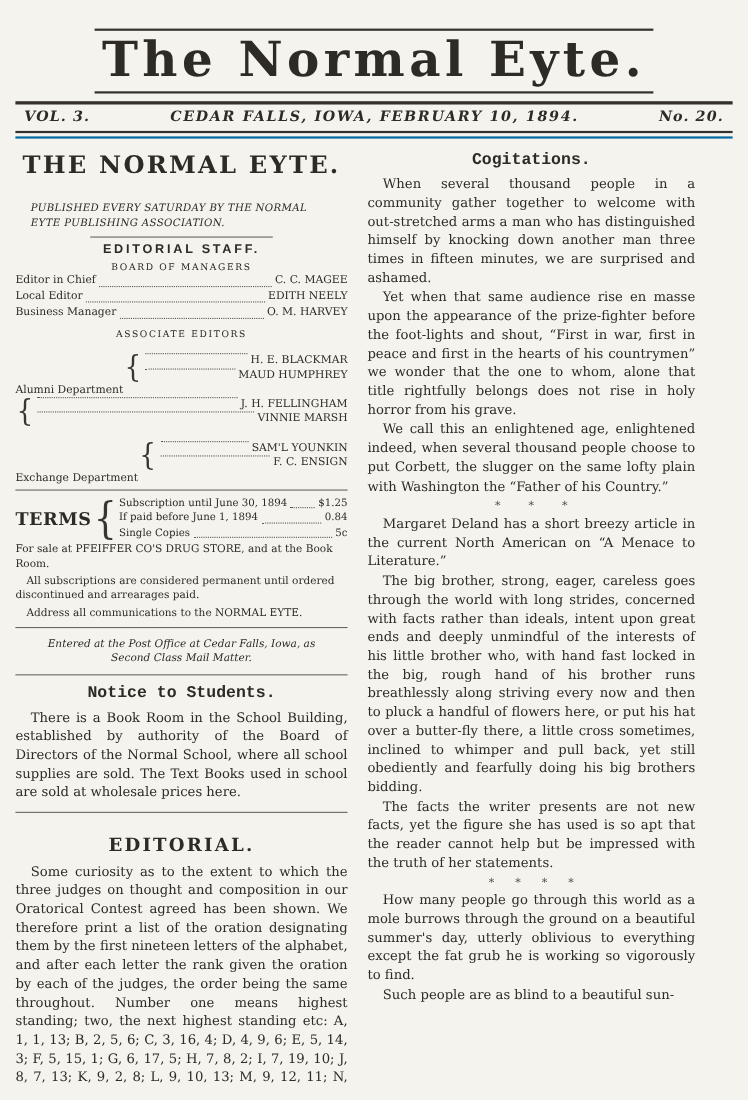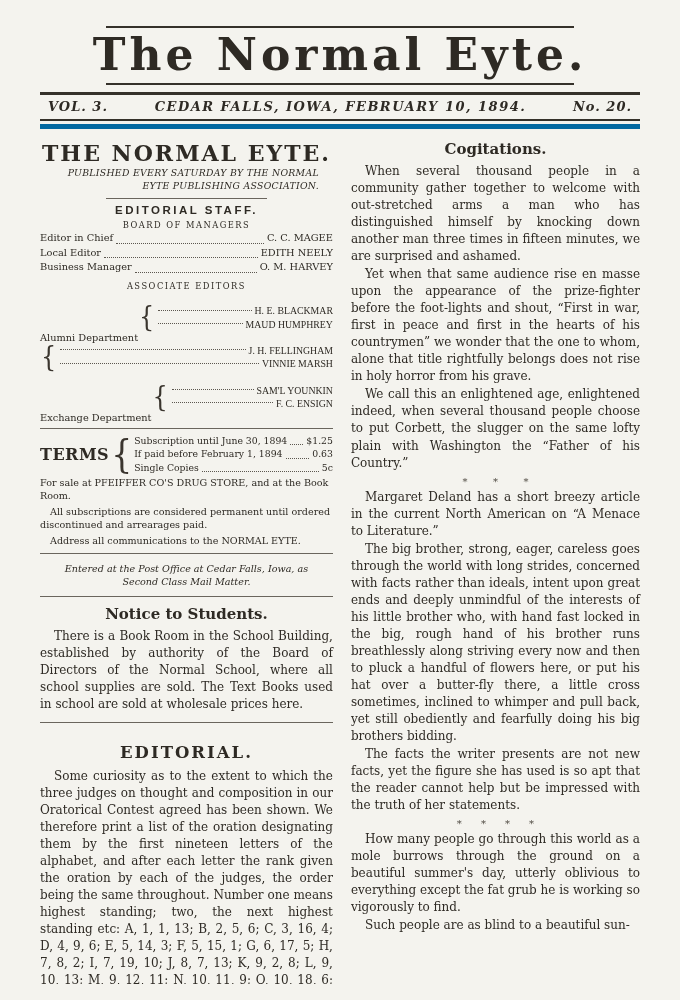--- a/index.html
+++ b/index.html
@@ -3,85 +3,85 @@
 <meta charset="utf-8">
 <style>
   * { margin:0; padding:0; box-sizing:border-box; }
   html,body { width:680px; height:1000px; }
   body {
     background:#f4f3ee;
     color:#2e2a24;
     font-family:"DejaVu Serif", serif;
     overflow:hidden;
   }
-  .page { width:680px; height:984px; padding:26px 40px 0; overflow:hidden; }
+  .page { width:680px; height:984px; padding:26px 14px 0; overflow:hidden; }
 
   
   .mast-rule { border-top:2px solid #35312a; width:78%; margin:0 auto; }
   .mast-title {
     text-align:center;
     font-size:44px;
     font-weight:bold;
     letter-spacing:4px;
     padding:1px 0 3px;
     font-family:"DejaVu Serif", serif;
   }
-  .dateline-wrap { border-bottom:5px solid #0369a1; padding-bottom:3px; margin-top:7px; }
+  .dateline-wrap { border-bottom:2px solid #0369a1; padding-bottom:3px; margin-top:7px; }
   .dateline {
     display:flex; justify-content:space-between; align-items:center;
     border-top:3px solid #35312a; border-bottom:2px solid #35312a;
     padding:4px 8px 5px;
     font-style:italic; font-weight:bold; font-size:13px; letter-spacing:1px;
   }
   .dateline .center { letter-spacing:1.5px; }
 
   
   .columns { display:flex; gap:18px; margin-top:11px; }
   .col-left  { width:302px; }
   .col-right { width:298px; }
 
   
   .paper-title { text-align:center; font-size:22px; font-weight:bold; letter-spacing:2px; }
   .published {
-    text-align:right; font-style:italic; font-size:9.3px; letter-spacing:.3px;
-    line-height:1.45; margin-top:0; padding:0 14px;
+    text-align:left; font-style:italic; font-size:9.3px; letter-spacing:.3px;
+    line-height:1.45; margin-top:20px; padding:0 14px;
   }
   .short-rule { border-top:1px solid #6a655d; width:55%; margin:5px auto; }
   .full-rule  { border-top:1px solid #6a655d; margin:5px 0; }
   .staff-heading {
     text-align:center; font-family:"Liberation Sans", sans-serif;
     font-weight:bold; font-size:11.5px; letter-spacing:2.5px; margin:3px 0 4px;
   }
   .tiny-heading { text-align:center; font-size:8.3px; letter-spacing:1.5px; margin:2px 0 1px; }
 
   .staff-row { display:flex; align-items:flex-end; font-size:9.8px; line-height:1.5; }
   .leader { flex:1; border-bottom:1px dotted #5c574f; margin:0 3px 2px; min-width:8px; }
   .nowrap { white-space:nowrap; }
 
   .assoc-row { display:flex; align-items:center; font-size:9.8px; margin-top:1px; }
   .assoc-role { flex-shrink:1; line-height:1.15; max-width:150px;margin-top:40px; }
   .brace { font-size:24px; line-height:.9; margin:0 1px; color:#3a352e; transform:scaleY(1.15); }
   .names { flex:1; display:flex; flex-direction:column; }
-  .name-line { display:flex; align-items:center; line-height:1.35;font-family:Liberation Serif, serif; }
+  .name-line { display:flex; align-items:flex-start; line-height:1.35; }
 
   .terms-row { display:flex; align-items:center; margin-top:5px; }
   .terms-label { font-size:16px; letter-spacing:.5px; font-weight:bold; }
   .terms-brace { font-size:33px; line-height:.9; margin:0 2px; transform:scaleY(1.2); }
   .terms-lines { flex:1; display:flex; flex-direction:column; font-size:9.3px; }
   .term-line { display:flex; align-items:flex-end; line-height:1.45; }
 
   .fineprint { font-size:9.6px; line-height:1.35; margin-top:3px; }
   .fineprint.indent { text-indent:10px; }
   .entered {
     text-align:center; font-style:italic; font-size:9.6px;
     line-height:1.4; padding:3px 16px 2px;
   }
 
   
-  .sec-heading { text-align:center; font-weight:bold; font-size:15px; margin:8px 0 5px; }
+  .sec-heading { text-align:center; font-weight:bold; font-size:15px; margin:8px 0 5px;font-family:Liberation Mono, monospace; }
   .editorial-heading { text-align:center; font-weight:bold; font-size:16.5px; letter-spacing:2px; margin:20px 0 6px; }
   .para {
     font-size:12px; line-height:1.42; text-align:justify;
     text-indent:14px; margin-top:1px;
   }
   .star-sep { text-align:center; font-size:10px; margin:4px 0 2px; white-space:pre; color:#4a453d; }
 </style>
 </head>
 <body>
 
@@ -177,23 +177,23 @@
       <div class="terms-row">
         <span class="terms-label">TERMS</span>
         <span class="brace terms-brace">{</span>
         <span class="terms-lines">
           <span class="term-line">
               <span class="nowrap">Subscription until June 30, 1894</span>
               <span class="leader"></span>
               <span class="nowrap">$1.25</span>
             </span>
           <span class="term-line">
-              <span class="nowrap">If paid before February 1, 1894</span>
-              <span class="leader"></span>
-              <span class="nowrap">0.63</span>
+              <span class="nowrap">If paid before June 1, 1894</span>
+              <span class="leader"></span>
+              <span class="nowrap">0.84</span>
             </span>
           <span class="term-line">
               <span class="nowrap">Single Copies</span>
               <span class="leader"></span>
               <span class="nowrap">5c</span>
             </span>
         </span>
       </div>
 
       <div class="fineprint">For sale at PFEIFFER CO'S DRUG STORE, and at the Book Room.</div>

